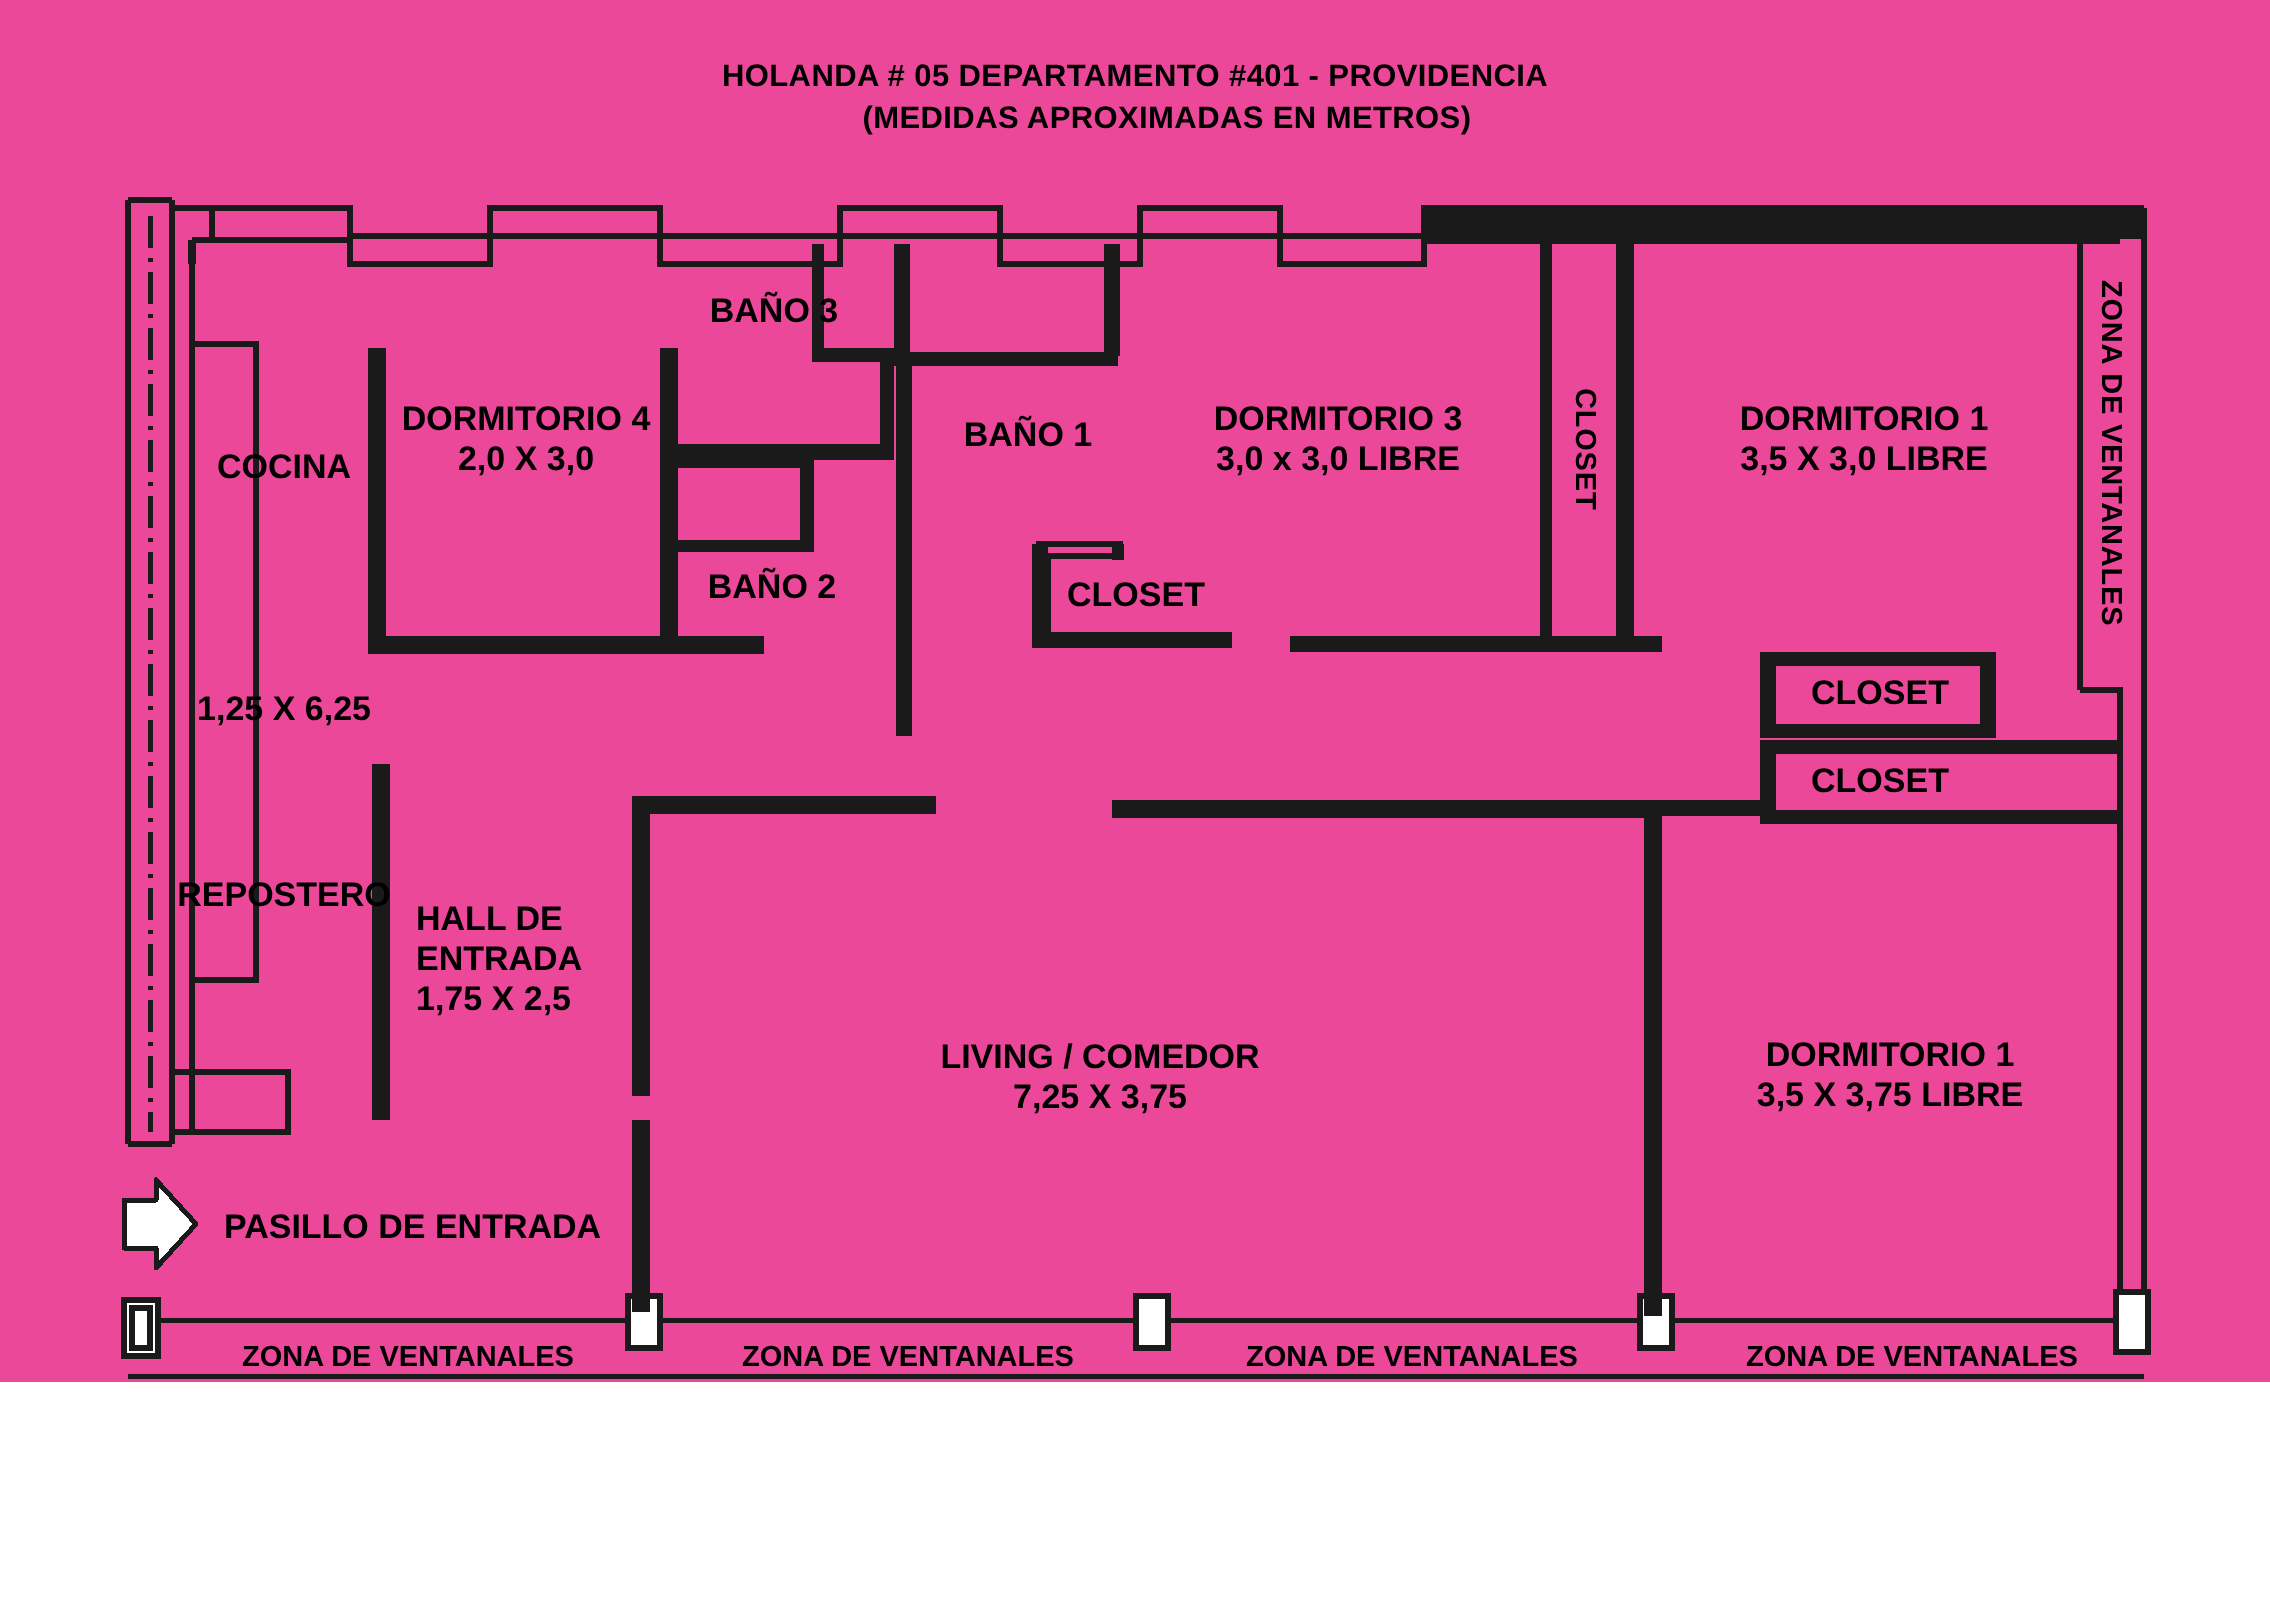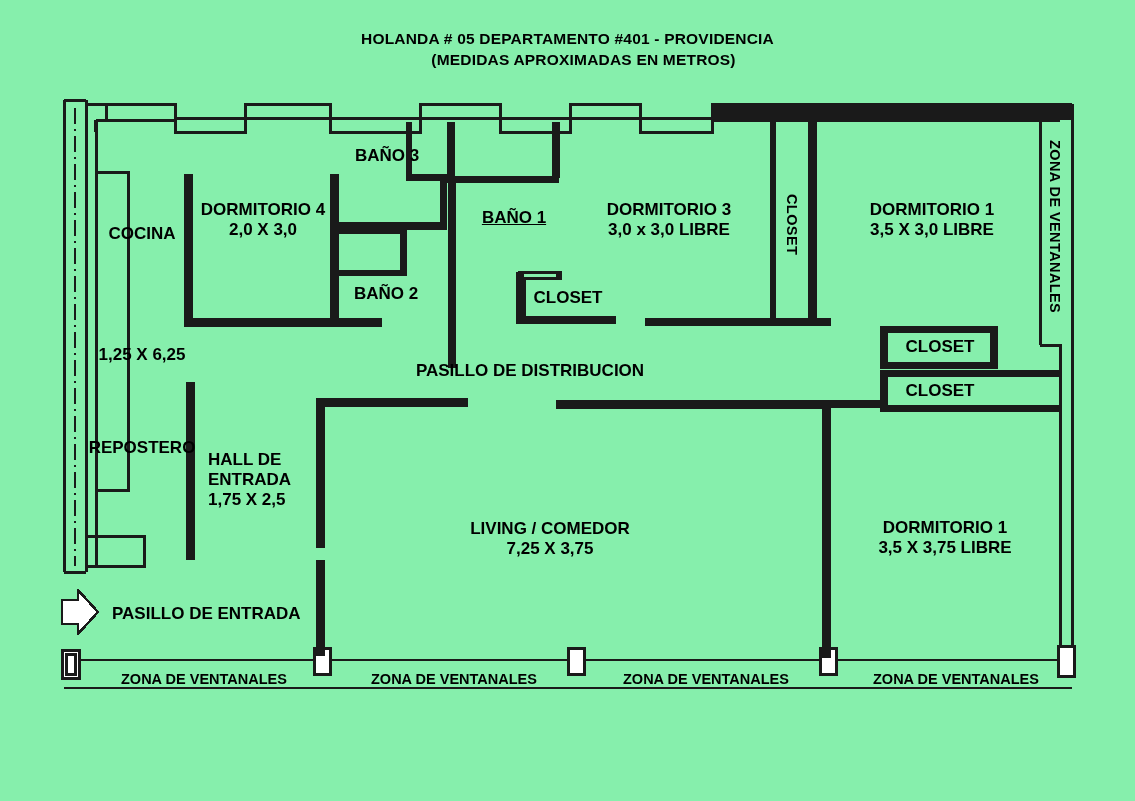--- a/index.html
+++ b/index.html
@@ -12,22 +12,22 @@
     width: 1135px;
     height: 801px;
     font-family: "Liberation Sans", sans-serif;
     color: #000000;
     overflow: hidden;
     position: relative;
   }
   #plan-root {
     position: relative;
     width: 1135px;
-    height: 801px;
-    background: #86efac;
+    height: 691px;
+    background: #ec4899;
   }
   
   .title-block {
     position: absolute;
     left: 0;
     top: 28px;
     width: 1135px;
     text-align: center;
   }
   .title-line-1 {
@@ -250,21 +250,21 @@
 
   <div class="lbl room lbl-stack" style="left:196px; top:200px; width:134px;">
     <span>DORMITORIO 4</span>
     <span>2,0 X 3,0</span>
   </div>
 
   <div class="lbl room" style="left:344px; top:146px; width:86px;">BAÑO 3</div>
 
   <div class="lbl room" style="left:340px; top:284px; width:92px;">BAÑO 2</div>
 
-  <div class="lbl room" style="left:468px; top:208px; width:92px;text-decoration:underline;">BAÑO 1</div>
+  <div class="lbl room" style="left:468px; top:208px; width:92px;">BAÑO 1</div>
 
   <div class="lbl room" style="left:520px; top:288px; width:96px;">CLOSET</div>
 
   <div class="lbl room lbl-stack" style="left:596px; top:200px; width:146px;">
     <span>DORMITORIO 3</span>
     <span>3,0 x 3,0 LIBRE</span>
   </div>
 
   <div class="lbl small vert" style="left:783px; top:194px;">CLOSET</div>
 
@@ -275,21 +275,20 @@
 
   <div class="lbl room" style="left:890px; top:337px; width:100px;">CLOSET</div>
 
   <div class="lbl room" style="left:890px; top:381px; width:100px;">CLOSET</div>
 
   <div class="lbl room lbl-stack" style="left:866px; top:518px; width:158px;">
     <span>DORMITORIO 1</span>
     <span>3,5 X 3,75 LIBRE</span>
   </div>
 
-  <div class="lbl room" style="left:400px; top:361px; width:260px;">PASILLO DE DISTRIBUCION</div>
 
   <div class="lbl room lbl-stack" style="left:208px; top:450px; width:118px; text-align:left;">
     <span>HALL DE</span>
     <span>ENTRADA</span>
     <span>1,75 X 2,5</span>
   </div>
 
   <div class="lbl room lbl-stack" style="left:452px; top:519px; width:196px;">
     <span>LIVING / COMEDOR</span>
     <span>7,25 X 3,75</span>

